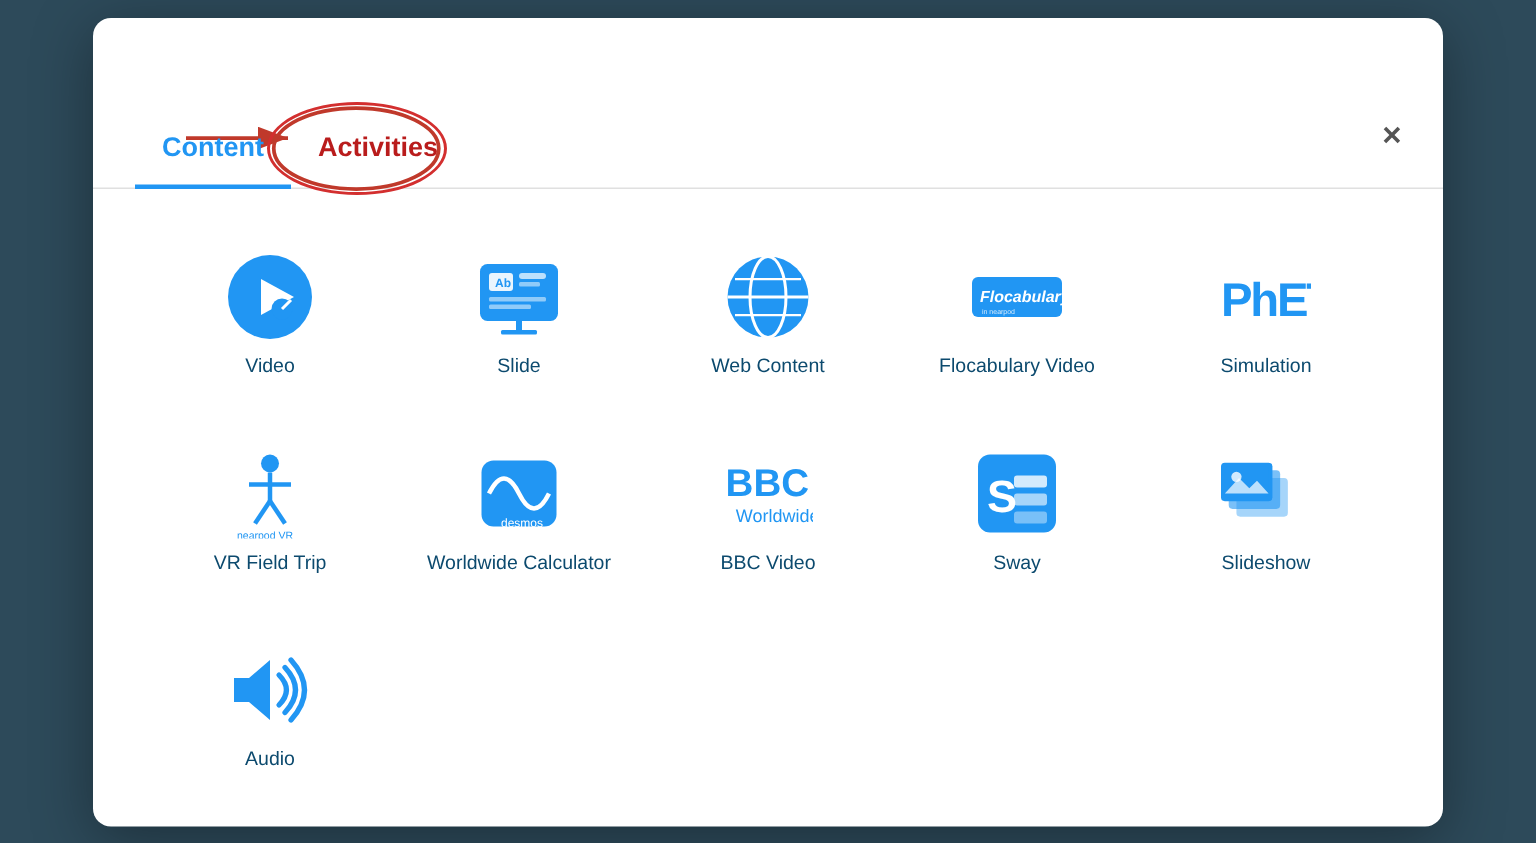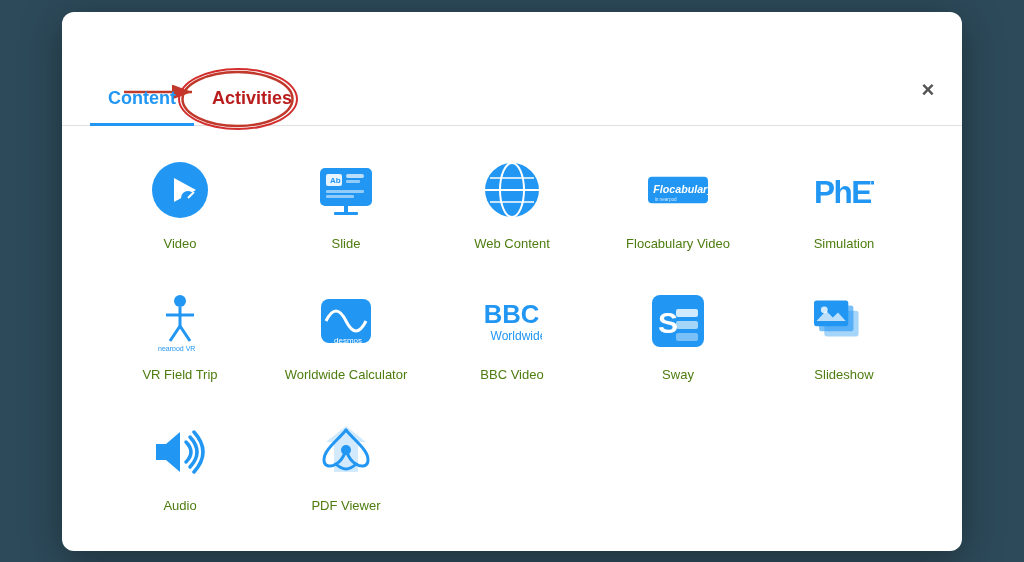--- a/index.html
+++ b/index.html
@@ -88,30 +88,30 @@
       gap: 8px;
       cursor: pointer;
       padding: 10px 6px;
       border-radius: 8px;
       transition: background 0.15s;
     }
     .icon-wrap {
       width: 68px;
       height: 68px;
       display: flex;
-      align-items: flex-start;
+      align-items: flex-end;
       justify-content: center;
     }
     .icon-wrap svg {
       width: 60px;
       height: 60px;
     }
     .item-label {
       font-size: 13px;
-      color: #4d7c0f;
+      color: #0c4a6e;
       text-align: left;
       font-weight: 500;
     }
     
     .arrow-svg {
       position: absolute;
       top: 20px;
       left: 62px;
     }
   </style>
@@ -280,30 +280,16 @@
             <polygon points="6,22 6,38 16,38 30,50 30,10 16,22" fill="#2196f3"></polygon>
 
             <path d="M36 20 Q46 30 36 40" fill="none" stroke="#2196f3" stroke-width="3.5" stroke-linecap="round"></path>
             <path d="M40 15 Q54 30 40 45" fill="none" stroke="#2196f3" stroke-width="3.5" stroke-linecap="round"></path>
             <path d="M44 10 Q62 30 44 50" fill="none" stroke="#2196f3" stroke-width="3.5" stroke-linecap="round"></path>
           </svg>
         </div>
         <span class="item-label">Audio</span>
       </div>
 
-      <div class="item">
-        <div class="icon-wrap">
-          <svg viewBox="0 0 60 60">
-
-            <path d="M30 4 L10 20 L18 20 L18 50 L42 50 L42 20 L50 20 Z" fill="#2196f3" opacity="0.2"></path>
-
-            <path d="M30 8 C20 20 8 28 8 38 C8 44 14 46 20 42 C24 40 28 34 30 28" fill="none" stroke="#2196f3" stroke-width="3" stroke-linecap="round"></path>
-            <path d="M30 8 C40 20 52 28 52 38 C52 44 46 46 40 42 C36 40 32 34 30 28" fill="none" stroke="#2196f3" stroke-width="3" stroke-linecap="round"></path>
-            <path d="M20 42 Q30 52 40 42" fill="none" stroke="#2196f3" stroke-width="3" stroke-linecap="round"></path>
-            <circle cx="30" cy="28" r="5" fill="#2196f3"></circle>
-          </svg>
-        </div>
-        <span class="item-label">PDF Viewer</span>
-      </div>
 
     </div>
   </div>
 </div>
 
 </body></html>

